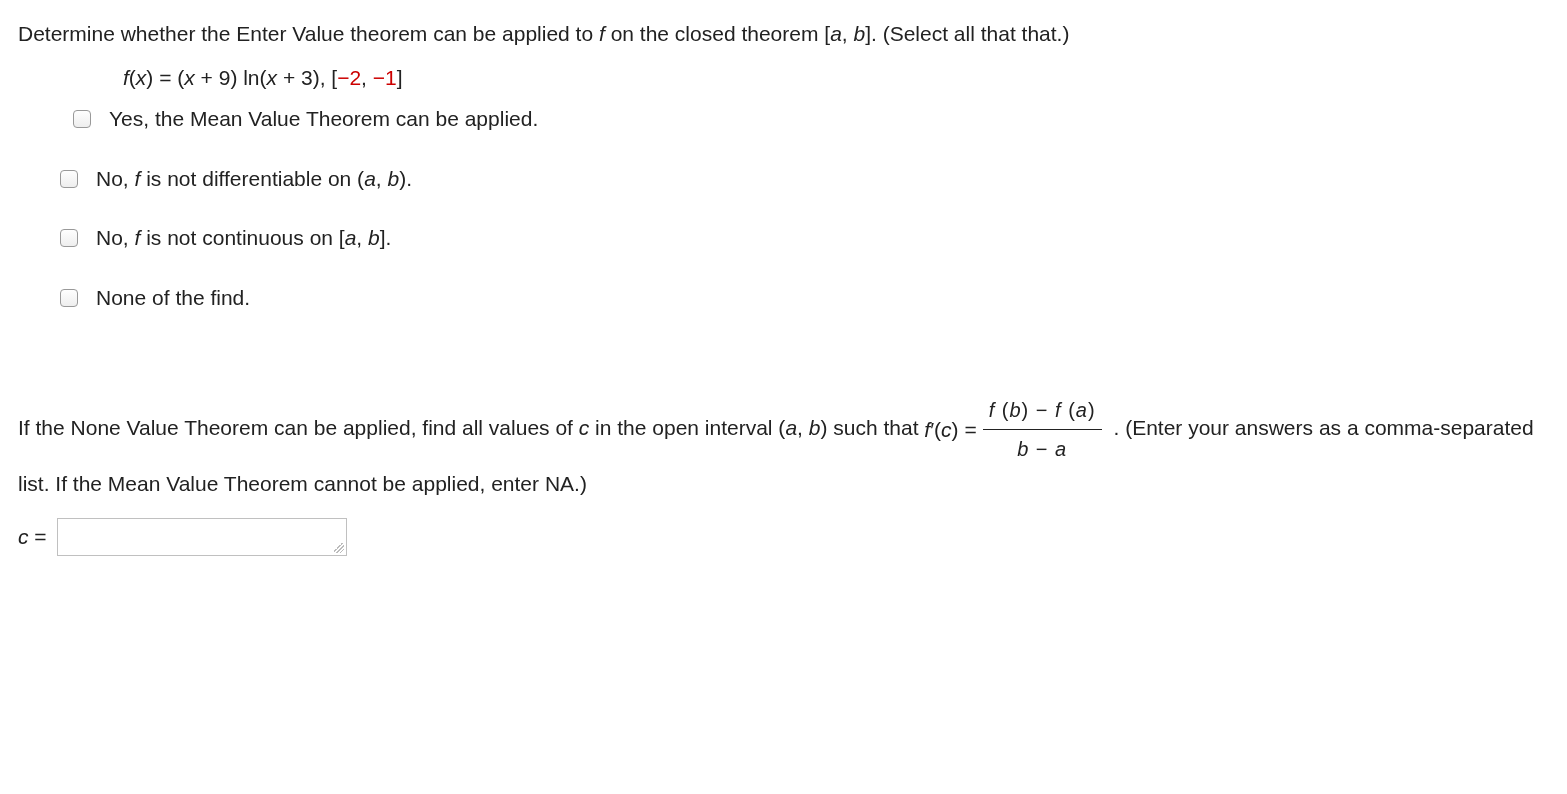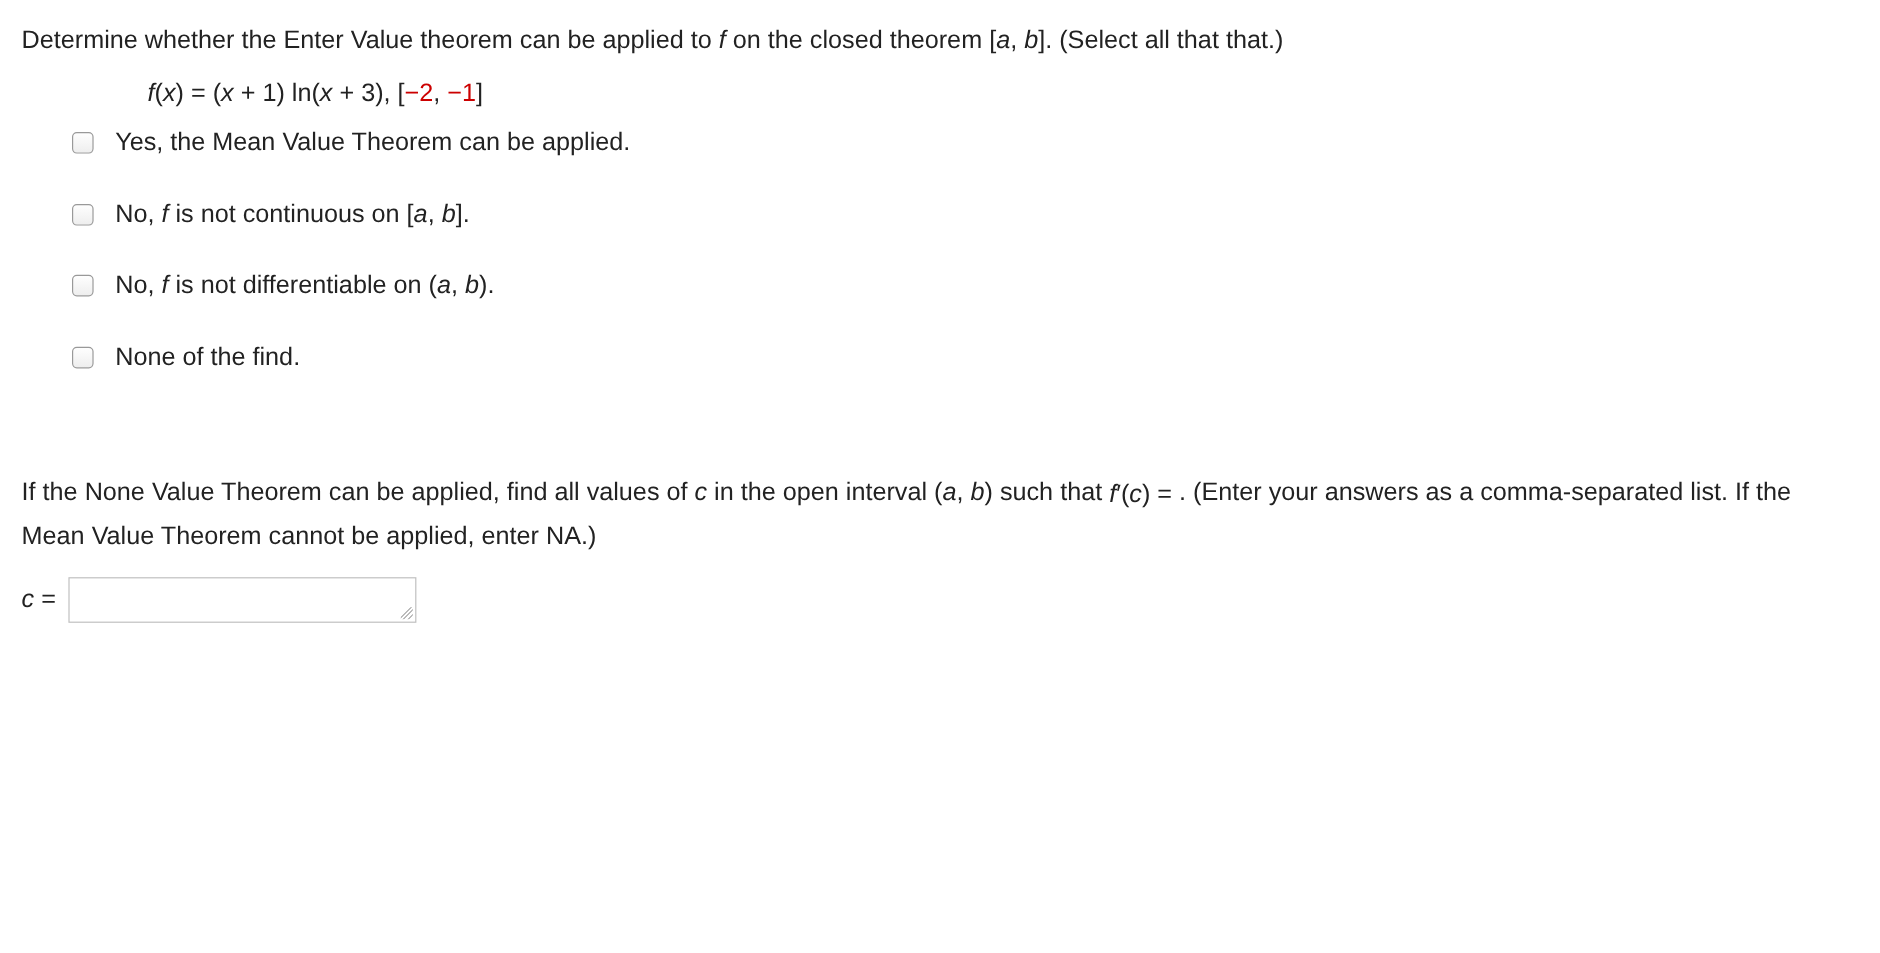--- a/index.html
+++ b/index.html
@@ -31,20 +31,21 @@
     .options {
       margin-left: 42px;
     }
     .option-row {
       display: flex;
       align-items: flex-start;
       margin-bottom: 28px;
     }
     .option-row:first-of-type {
       margin-bottom: 28px;
+      margin-left: 13px;
     }
     .checkbox {
       width: 18px;
       height: 18px;
       border: 1px solid #999;
       border-radius: 4px;
       background: linear-gradient(to bottom, #fefefe, #eeeeee);
       margin-right: 18px;
       margin-top: 7px;
       flex-shrink: 0;
@@ -127,53 +128,61 @@
     .formula-math .italic { font-style: italic; }
   </style>
 </head>
 <body>
 
 <div class="question-text">
   <span>Determine whether the Enter Value theorem can be applied to </span><span class="italic">f</span><span> on the closed theorem [</span><span class="italic">a</span><span>, </span><span class="italic">b</span><span>]. (Select all that that.)</span>
 </div>
 
 <div class="formula-line formula-math">
-  <span class="italic">f</span><span>(</span><span class="italic">x</span><span>) = (</span><span class="italic">x</span><span> + 1) ln(</span><span class="italic">x</span><span> + 3), [</span><span class="red">−2</span><span>, </span><span class="red">−1</span><span>]</span>
+  <span class="italic">f</span><span>(</span><span class="italic">x</span><span>) = (</span><span class="italic">x</span><span> + 9) ln(</span><span class="italic">x</span><span> + 3), [</span><span class="red">−2</span><span>, </span><span class="red">−1</span><span>]</span>
 </div>
 
 <div class="options">
   <div class="option-row">
     <div class="checkbox"></div>
     <div class="option-label">Yes, the Mean Value Theorem can be applied.</div>
   </div>
   <div class="option-row">
     <div class="checkbox"></div>
     <div class="option-label">
-      <span>No, </span><span class="italic">f</span><span> is not continuous on [</span><span class="italic">a</span><span>, </span><span class="italic">b</span><span>].</span>
+      <span>No, </span><span class="italic">f</span><span> is not differentiable on (</span><span class="italic">a</span><span>, </span><span class="italic">b</span><span>).</span>
     </div>
   </div>
   <div class="option-row">
     <div class="checkbox"></div>
     <div class="option-label">
-      <span>No, </span><span class="italic">f</span><span> is not differentiable on (</span><span class="italic">a</span><span>, </span><span class="italic">b</span><span>).</span>
+      <span>No, </span><span class="italic">f</span><span> is not continuous on [</span><span class="italic">a</span><span>, </span><span class="italic">b</span><span>].</span>
     </div>
   </div>
   <div class="option-row">
     <div class="checkbox"></div>
     <div class="option-label">None of the find.</div>
   </div>
 </div>
 
 <div class="part2">
   <span>If the None Value Theorem can be applied, find all values of </span><span class="italic">c</span><span> in the open interval (</span><span class="italic">a</span><span>, </span><span class="italic">b</span><span>) such that </span>
   <span class="inline-math">
     <span class="fprime">f </span>
       <span>′(</span>
       <span class="italic">c</span>
       <span>) = </span>
+    <span class="fraction">
+      <span class="num">
+        <span class="italic">f</span><span> (</span><span class="italic">b</span><span>) − </span><span class="italic">f</span><span> (</span><span class="italic">a</span><span>)</span>
+      </span>
+      <span class="den">
+        <span class="italic">b</span><span> − </span><span class="italic">a</span>
+      </span>
+    </span>
   </span>
   <span> . (Enter your answers as a comma-separated list. If the Mean Value Theorem cannot be applied, enter NA.)</span>
 
   <div class="answer-row">
     <span class="answer-label">
       <span class="italic">c</span><span style="font-style:normal"> =</span>
     </span>
     <span class="answer-input-wrap">
       <input type="text" class="answer-input" value="" style="">
       <span class="resize-handle"></span>

